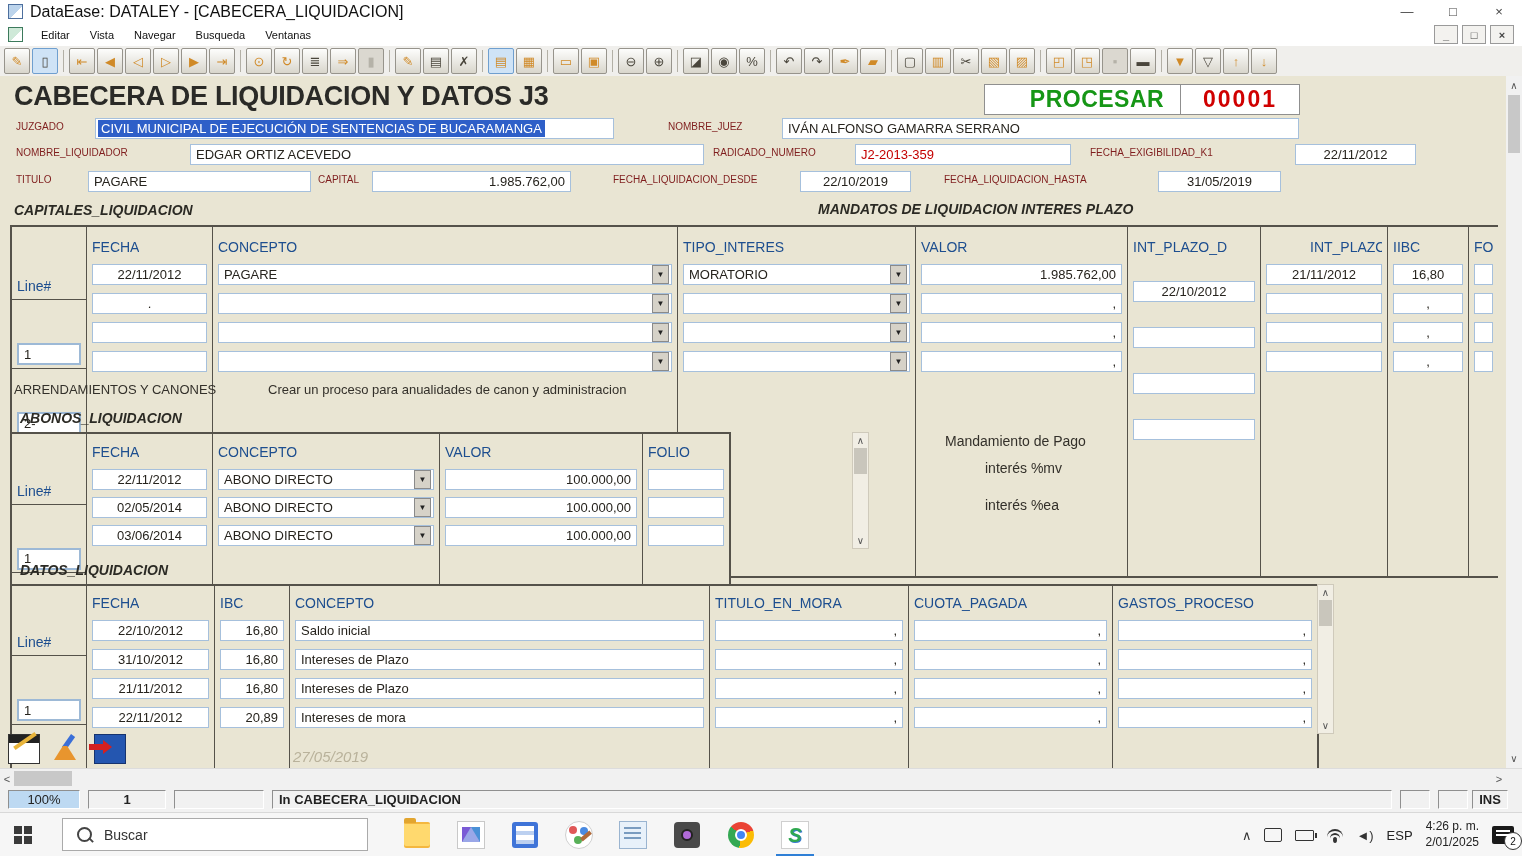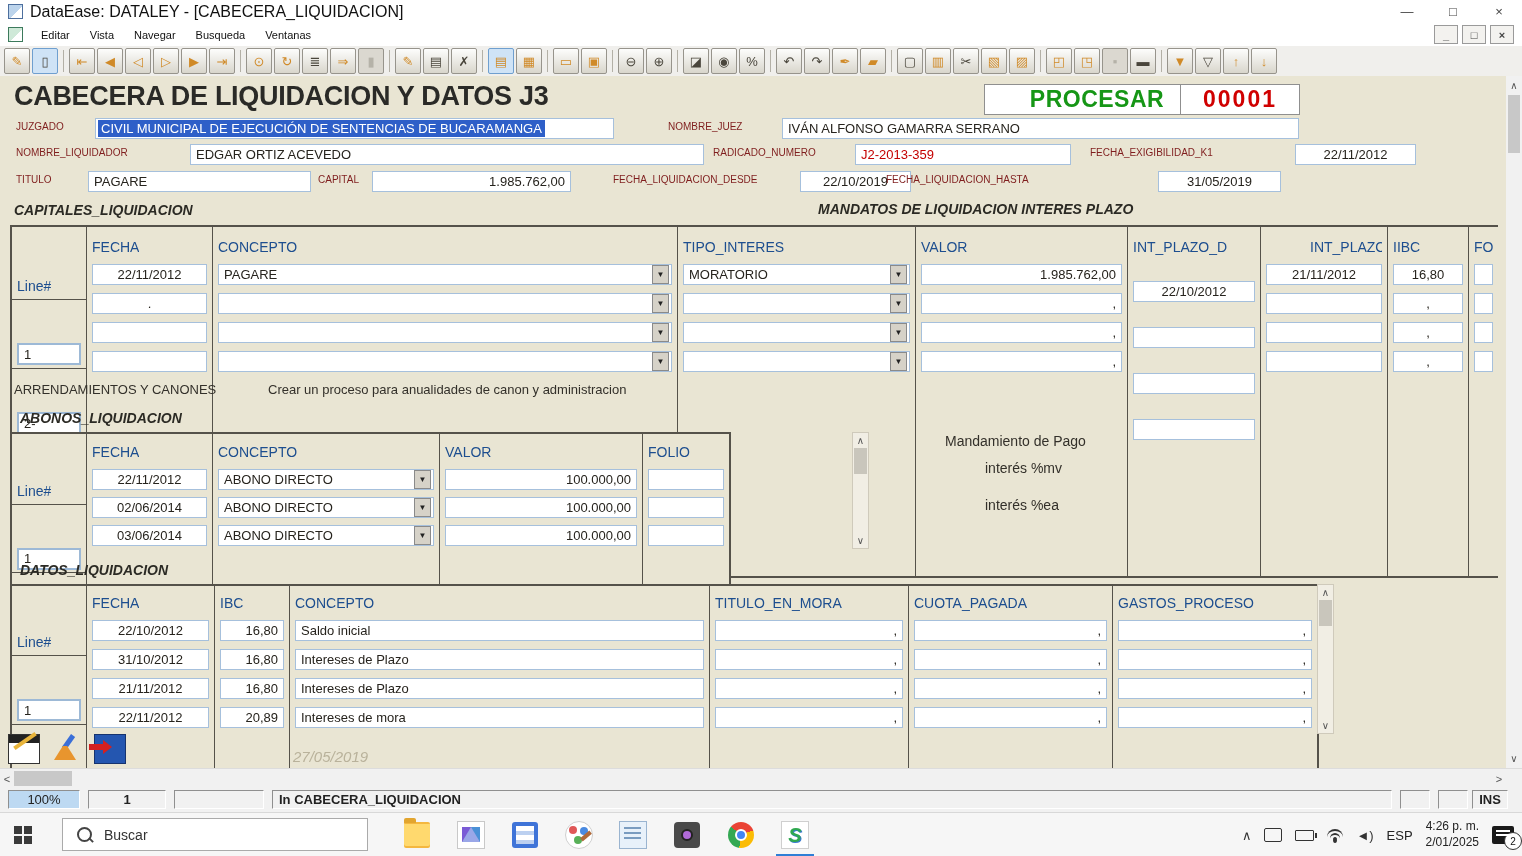--- a/index.html
+++ b/index.html
@@ -267,21 +267,21 @@
   <div class="fld abs red" style="left:855px;top:68px;width:216px;">J2-2013-359</div>
   <span class="lbl" style="left:1090px;top:71px;">FECHA_EXIGIBILIDAD_K1</span>
   <div class="fld abs ctr" style="left:1295px;top:68px;width:121px;">22/11/2012</div>
 
   <span class="lbl" style="left:16px;top:98px;">TITULO</span>
   <div class="fld abs" style="left:88px;top:95px;width:223px;">PAGARE</div>
   <span class="lbl" style="left:318px;top:98px;">CAPITAL</span>
   <div class="fld abs num" style="left:372px;top:95px;width:199px;">1.985.762,00</div>
   <span class="lbl" style="left:580px;top:98px;margin-left:33px;">FECHA_LIQUIDACION_DESDE</span>
   <div class="fld abs ctr" style="left:800px;top:95px;width:111px;">22/10/2019</div>
-  <span class="lbl" style="left:886px;top:98px;text-align:right;">FECHA_LIQUIDACION_HASTA</span>
+  <span class="lbl" style="left:944px;top:98px;text-align:right;">FECHA_LIQUIDACION_HASTA</span>
   <div class="fld abs ctr" style="left:1158px;top:95px;width:123px;">31/05/2019</div>
 
   <span class="section-lbl" style="left:14px;top:126px;">CAPITALES_LIQUIDACION</span>
   <span class="section-lbl" style="left:818px;top:125px;">MANDATOS DE LIQUIDACION INTERES PLAZO</span>
 
   <div class="tbl clip" style="left:10px;top:149px;">
     <div class="col first" style="width:74px;">
       <div class="cell hd" style="height:33px;">
           <span class="hdr">Line#</span>
         </div>
@@ -481,21 +481,21 @@
         </div>
     </div>
     <div class="col" style="width:126px;">
       <div class="cell hd" style="height:31px;">
           <span class="hdr">FECHA</span>
         </div>
       <div class="cell" style="height:28px;">
           <span class="fld ctr">22/11/2012</span>
         </div>
       <div class="cell" style="height:28px;">
-          <span class="fld ctr">02/06/2014</span>
+          <span class="fld ctr">02/05/2014</span>
         </div>
       <div class="cell" style="height:28px;">
           <span class="fld ctr">03/06/2014</span>
         </div>
     </div>
     <div class="col" style="width:227px;">
       <div class="cell hd" style="height:31px;">
           <span class="hdr">CONCEPTO</span>
         </div>
       <div class="cell" style="height:28px;">

